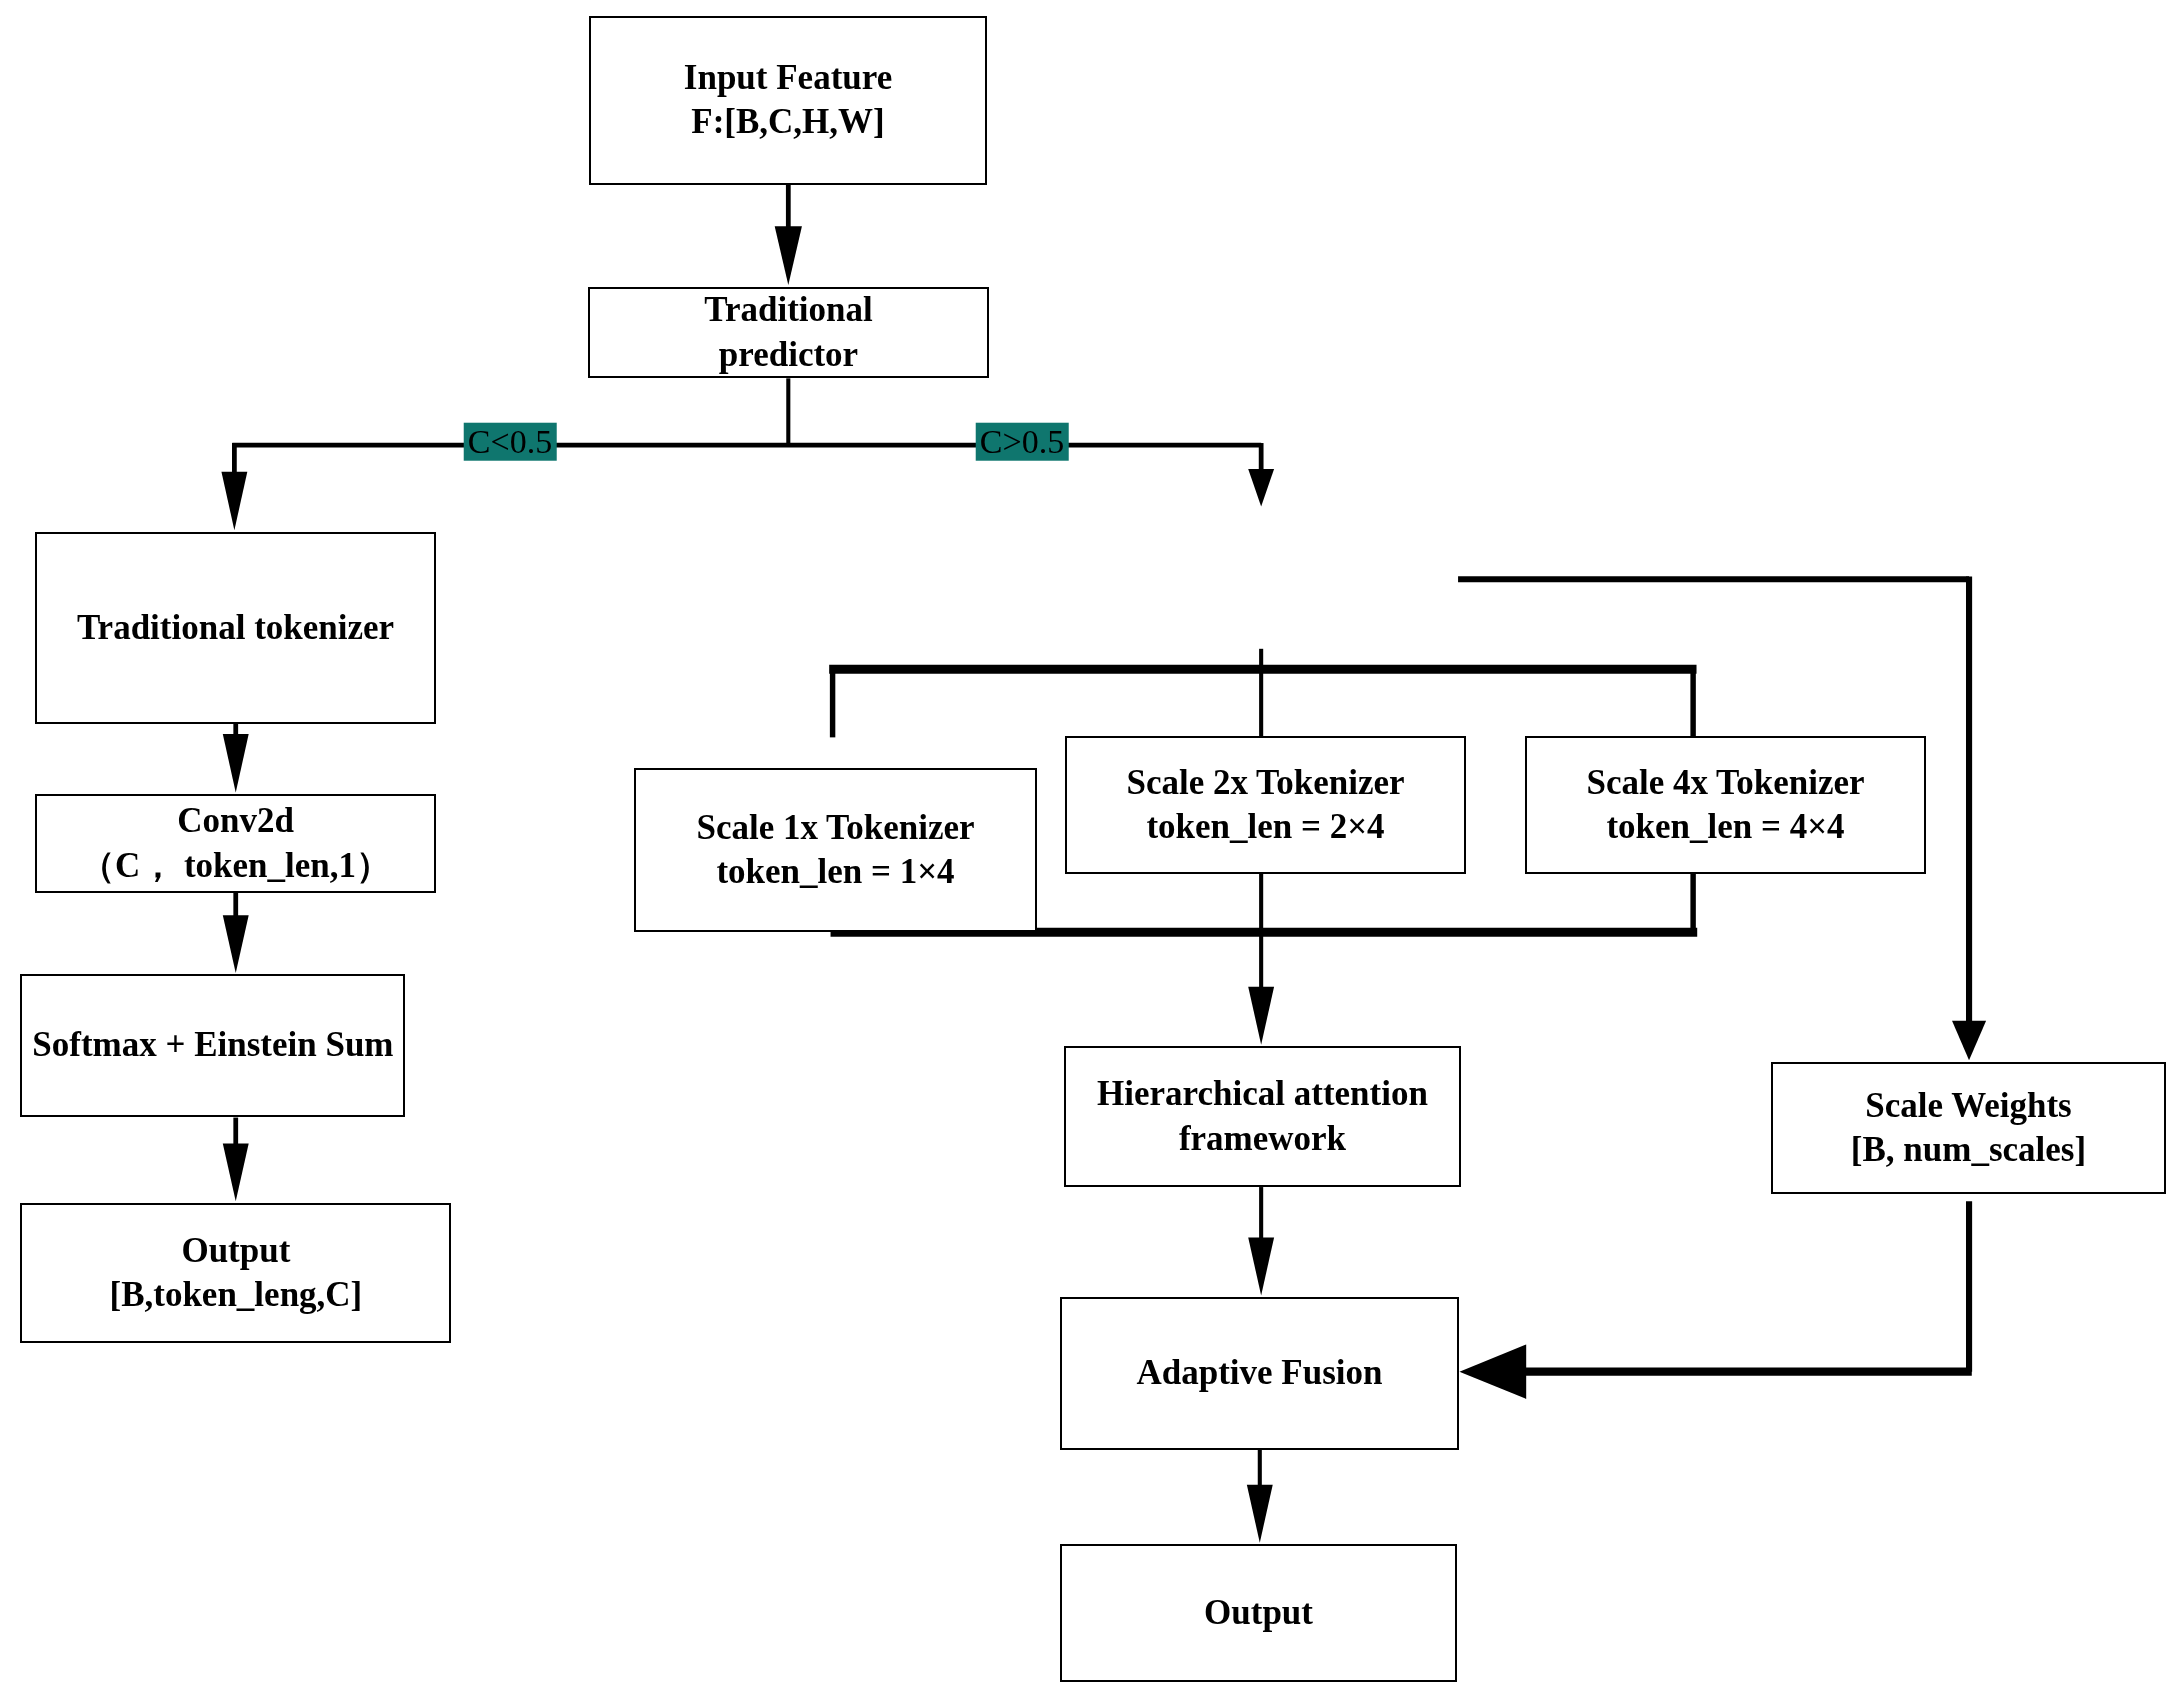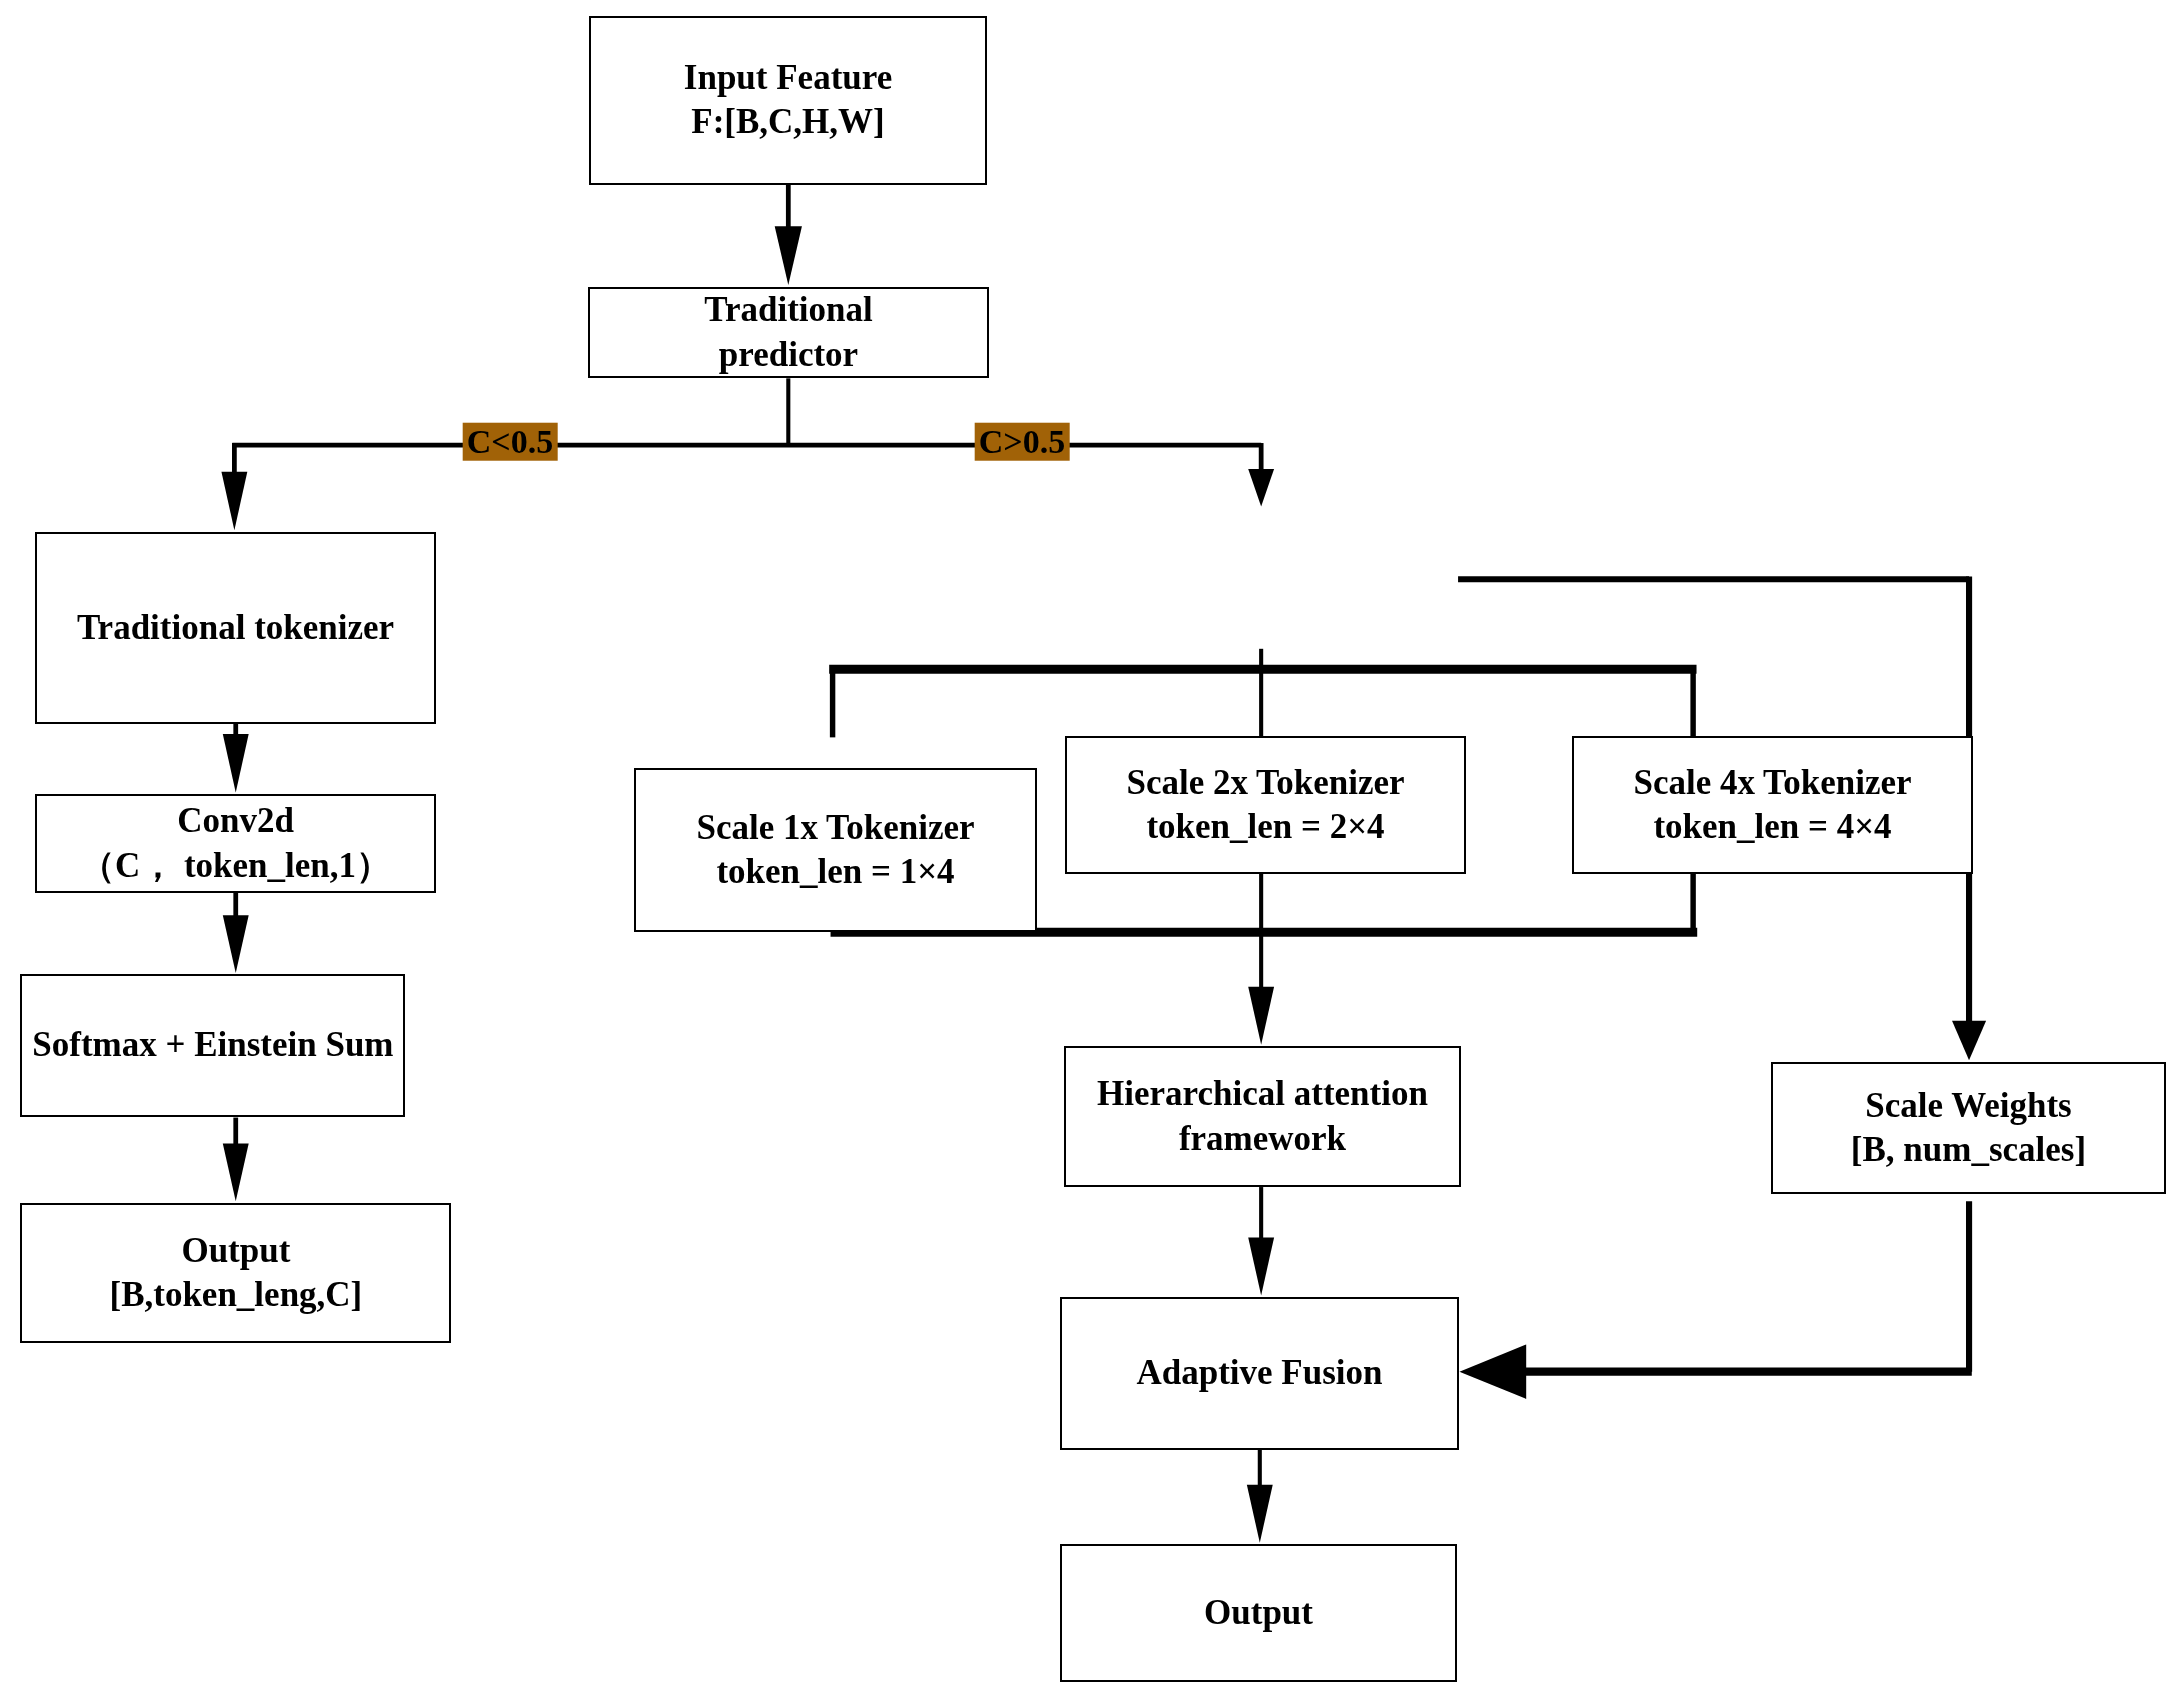--- a/index.html
+++ b/index.html
@@ -38,23 +38,23 @@
     text-align: center;
     color: #000000;
     font-weight: 700;
     font-size: 35px;
     line-height: 1.26;
     z-index: 2;
   }
   .edge-label {
     position: absolute;
     transform: translate(-50%, -56%);
-    background: #a16207;
+    background: #0f766e;
     color: #000000;
-    font-weight: 700;
+    font-weight: 400;
     font-size: 34px;
     padding: 0 4.1px;
     white-space: nowrap;
     z-index: 3;
   }
 </style>
 </head>
 <body>
 
 <div class="diagram">
@@ -143,21 +143,21 @@
   <div class="node" style="left:634px; top:768px; width:403px; height:164px;">
     <div>Scale 1x Tokenizer</div>
     <div>token_len = 1×4</div>
   </div>
 
   <div class="node" style="left:1065px; top:736px; width:401px; height:138px;">
     <div>Scale 2x Tokenizer</div>
     <div>token_len = 2×4</div>
   </div>
 
-  <div class="node" style="left:1572px; top:736px; width:401px; height:138px;">
+  <div class="node" style="left:1525px; top:736px; width:401px; height:138px;">
     <div>Scale 4x Tokenizer</div>
     <div>token_len = 4×4</div>
   </div>
 
   <div class="node" style="left:1064px; top:1046px; width:397px; height:141px;">
     <div>Hierarchical attention</div>
     <div>framework</div>
   </div>
 
   <div class="node" style="left:1060px; top:1297px; width:399px; height:153px;">

